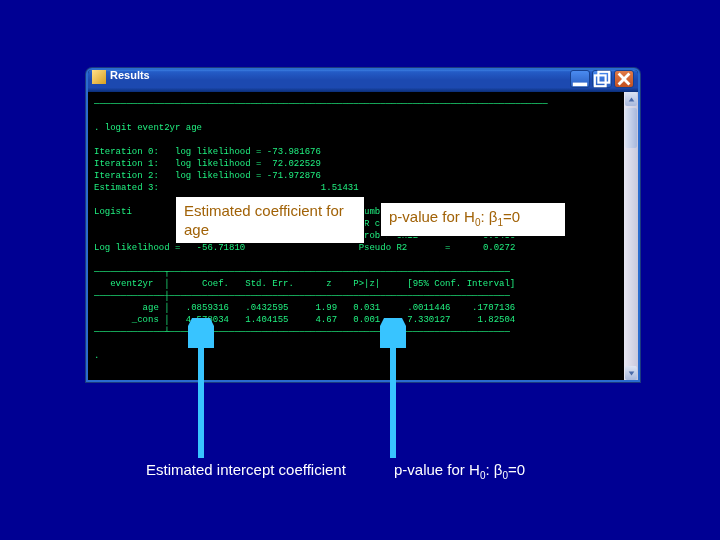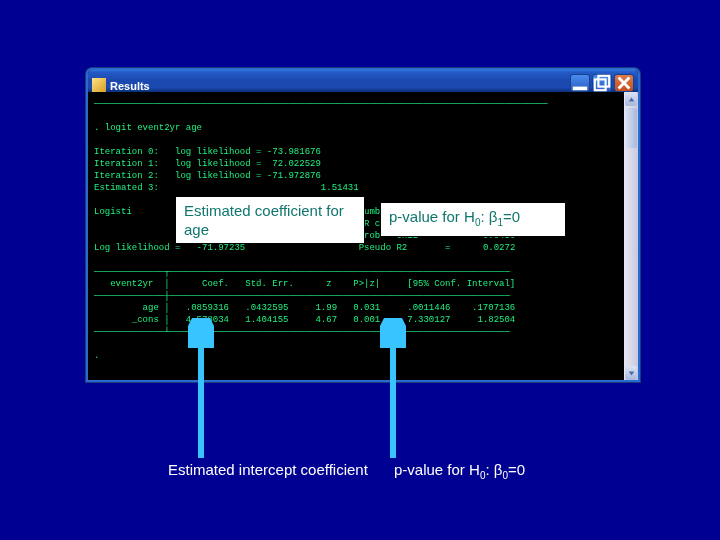--- a/index.html
+++ b/index.html
@@ -1,27 +1,27 @@
 <!DOCTYPE html>
 <html><head>
 <meta charset="utf-8">
 <style>
   html,body{margin:0;padding:0;width:720px;height:540px;background:#000093;font-family:Verdana,Arial,sans-serif;overflow:hidden}
   .win{position:absolute;left:86px;top:68px;width:550px;height:310px;border:2px solid #2a6bcf;border-radius:6px 6px 0 0;background:#000;box-shadow:0 0 0 1px #1a3a7f}
-  .titlebar{height:22px;background:linear-gradient(to bottom,#3a7de0 0%,#245cc7 8%,#1c49b0 45%,#1c49b0 80%,#0a2e78 100%);border-radius:4px 4px 0 0;display:flex;align-items:flex-end;padding:0 4px;color:#fff;font:bold 11px/1 Tahoma,Arial}
+  .titlebar{height:22px;background:linear-gradient(to bottom,#3a7de0 0%,#245cc7 8%,#1c49b0 45%,#1c49b0 80%,#0a2e78 100%);border-radius:4px 4px 0 0;display:flex;align-items:flex-start;padding:0 4px;color:#fff;font:bold 11px/1 Tahoma,Arial}
   .titlebar .icon{width:14px;height:14px;background:linear-gradient(135deg,#ffe08a,#d8a020);margin-right:4px}
   .titlebar .title{flex:1}
   .wbtns{display:flex;gap:2px}
   .wbtn{width:18px;height:16px;border:1px solid #164090;border-radius:3px;display:flex;align-items:center;justify-content:center;font:bold 11px/1 Arial;color:#fff}
   .wbtn.min,.wbtn.max{background:linear-gradient(#4a8bf0,#2a5ec0)}
   .wbtn.close{background:linear-gradient(#e07a48,#c25020)}
   .inner{background:#000;height:calc(100% - 22px);position:relative;overflow:hidden}
   .term{position:absolute;left:6px;top:6px;right:2px;bottom:2px;font:9px/12px "Courier New",monospace;color:#20f080;white-space:pre}
   .hr{color:#20f080}
-  .callout{position:absolute;background:#fff;color:#0f766e;padding:4px 8px;font:15px/19px Verdana,Arial;border:1px solid #000;z-index:5}
+  .callout{position:absolute;background:#fff;color:#a16207;padding:4px 8px;font:15px/19px Verdana,Arial;border:1px solid #000;z-index:5}
   .callout .sub{font-size:10px;vertical-align:sub}
   .ann{position:absolute;color:#fff;font:15px/19px Verdana,Arial}
   .ann .sub{font-size:10px;vertical-align:sub}
   svg.arrow{position:absolute;z-index:4}
   .scrollbar{position:absolute;right:0;top:0;bottom:0;width:14px;background:linear-gradient(to right,#e8e8f4,#c8c8dc)}
   .thumb{position:absolute;left:1px;right:1px;top:2px;height:40px;border-radius:2px;background:linear-gradient(to right,#dce4f4,#a8b8dc)}
   .sbtn{position:absolute;left:1px;right:1px;height:14px;border-radius:2px;background:linear-gradient(to bottom,#dce4f4,#a8b8dc);display:flex;align-items:center;justify-content:center}
   .sbtn svg{width:7px;height:7px}
 </style>
 </head>
@@ -56,21 +56,21 @@
 <span>. logit event2yr age</span>
 
 <span>Iteration 0:   log likelihood = -73.981676</span>
 <span>Iteration 1:   log likelihood =  72.022529</span>
 <span>Iteration 2:   log likelihood = -71.972876</span>
 <span>Estimated 3:   </span>                           <span>1.51431</span>
 
 <span>Logisti</span>                                          <span>Number of obs   =         130</span>
                                                  <span>LR chi2(1)      =        4.02</span>
                                                  <span>Prob &gt; chi2     =      0.0450</span>
-<span>Log likelihood =   -71.97235</span>                     <span>Pseudo R2       =      0.0272</span>
+<span>Log likelihood =   -56.71810</span>                     <span>Pseudo R2       =      0.0272</span>
 
 <span class="hr">─────────────┬───────────────────────────────────────────────────────────────</span>
 <span>   event2yr  │      Coef.   Std. Err.      z    P&gt;|z|     [95% Conf. Interval]</span>
 <span class="hr">─────────────┼───────────────────────────────────────────────────────────────</span>
 <span>         age │   .0859316   .0432595     1.99   0.031     .0011446    .1707136</span>
 <span>       _cons │   4.578034   1.404155     4.67   0.001     7.330127     1.82504</span>
 <span class="hr">─────────────┴───────────────────────────────────────────────────────────────</span>
 
 <span>.</span></div>
 
@@ -109,19 +109,19 @@
 
 <svg class="arrow" style="left:380px;top:318px" width="26" height="140">
   <defs>
       <marker id="ah2" markerWidth="8" markerHeight="8" refX="4" refY="4" orient="auto">
         <path d="M0,0 L8,4 L0,8 Z" fill="#38c4ff"></path>
       </marker>
     </defs>
   <line x1="13" y1="140" x2="13" y2="6" stroke="#38c4ff" stroke-width="6" marker-end="url(#ah2)"></line>
 </svg>
 
-<div class="ann" style="left:168px;top:460px;width:200px">
+<div class="ann" style="left:146px;top:460px;width:200px">
   <span>Estimated intercept coefficient</span>
 </div>
 
 <div class="ann" style="left:394px;top:460px;width:220px">
   <span>p-value for H</span><span class="sub">0</span><span>: β</span><span class="sub">0</span><span>=0</span>
 </div>
 
 </body></html>

